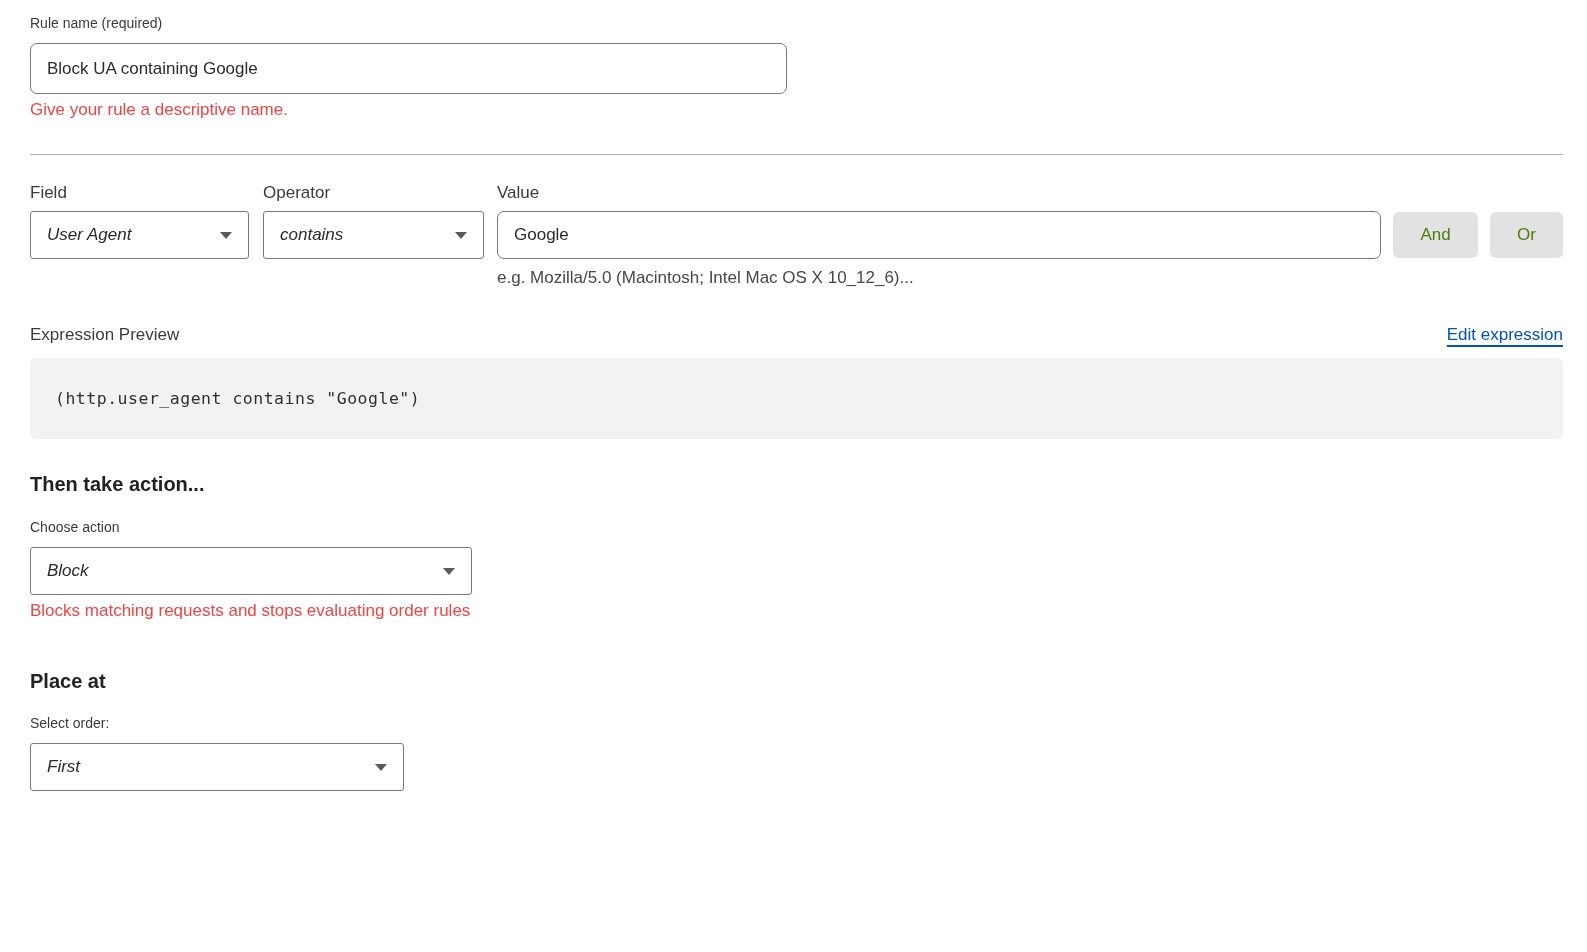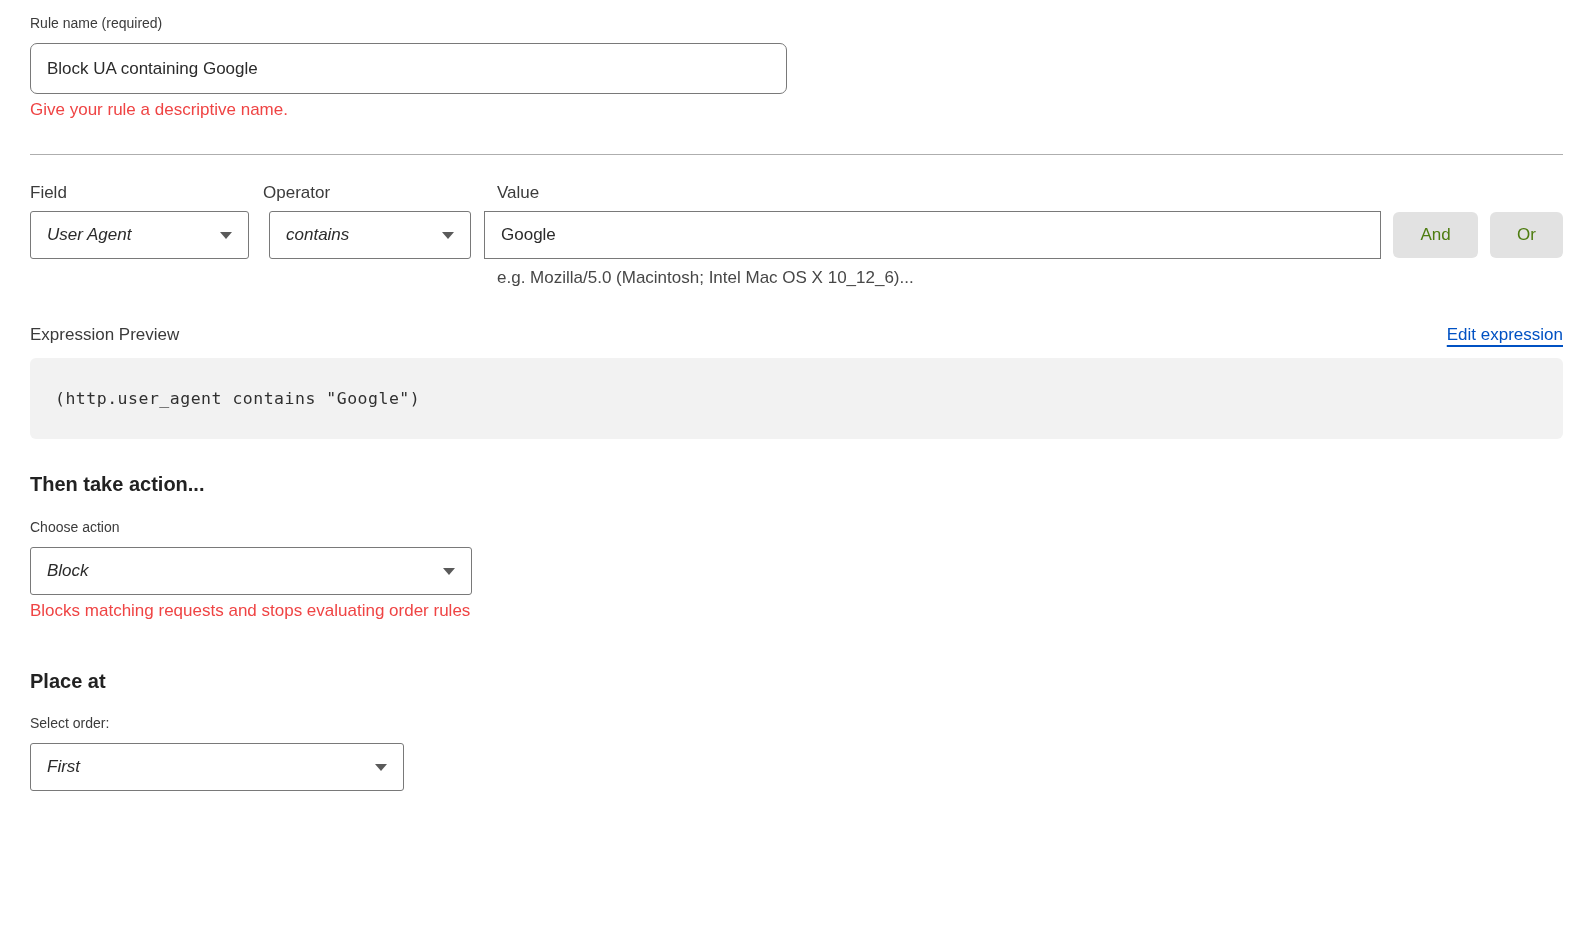--- a/index.html
+++ b/index.html
@@ -42,24 +42,24 @@
   .builder-labels { display: flex; margin-bottom: 8px; }
   .builder-labels .lab-field { width: 233px; }
   .builder-labels .lab-operator { width: 234px; }
   .builder-row { display: flex; align-items: center; }
   .select-box {
     height: 48px; border: 1px solid #797979; border-radius: 3px;
     background: #fff; display: flex; align-items: center; justify-content: space-between;
     padding: 0 16px; cursor: pointer; color: #2b2b2b; font-size: 17px; font-style: italic;
   }
   .select-field { width: 219px; margin-right: 14px; }
-  .select-operator { width: 202px; margin-right: 13px; margin-left: 6px; }
+  .select-operator { width: 221px; margin-right: 13px; }
   .value-input {
     flex: 1; height: 48px;
-    border: 1px solid #797979; border-radius: 0;
+    border: 1px solid #797979; border-radius: 7px;
     padding: 6px 16px; font-size: 17px; color: #2b2b2b;
     font-family: inherit; outline: none;
   }
   .chevron {
     width: 0; height: 0;
     border-left: 6px solid transparent;
     border-right: 6px solid transparent;
     border-top: 7px solid #5a5a5a;
     flex: none; margin-left: 10px;
   }

